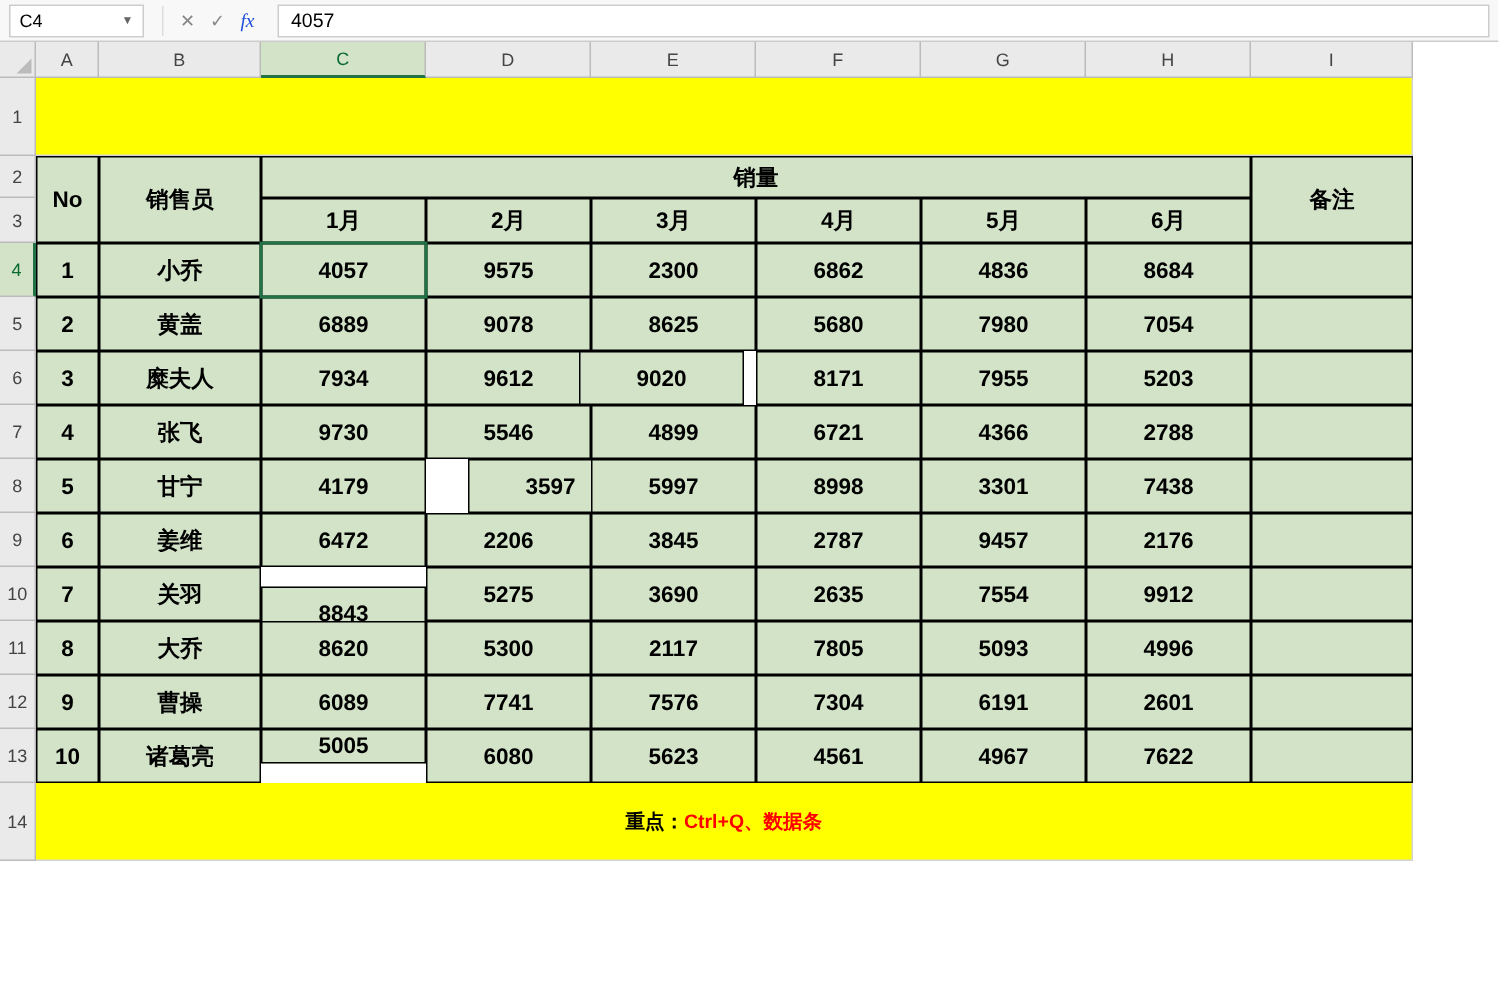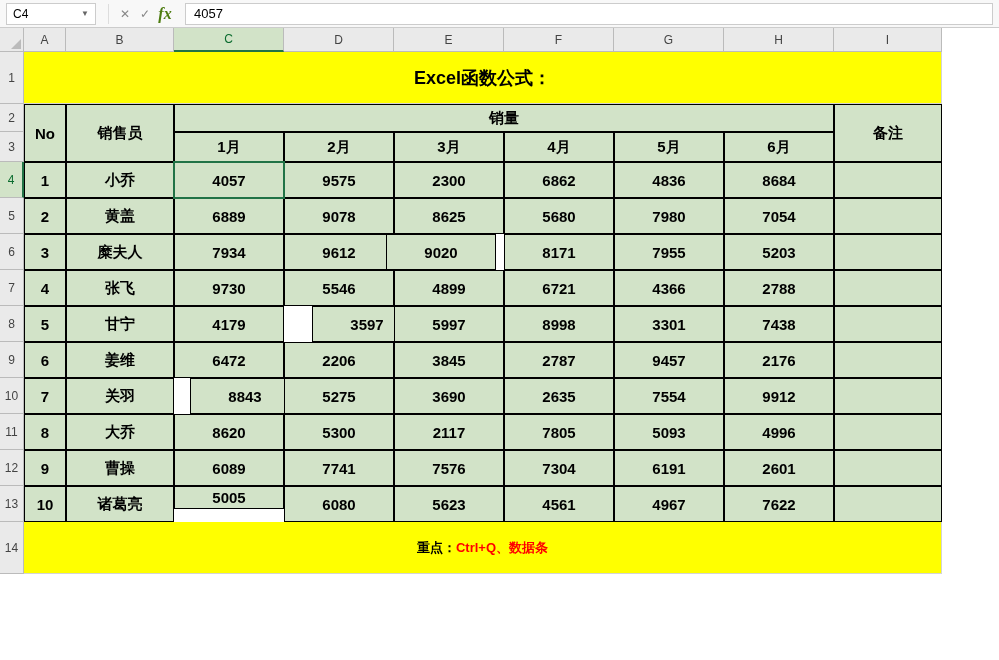--- a/index.html
+++ b/index.html
@@ -3,21 +3,21 @@
 <meta charset="utf-8">
 <style>
 * { box-sizing: border-box; margin: 0; padding: 0; }
 body { font-family: "Microsoft YaHei", Arial, sans-serif; font-size: 12px; background: #fff; overflow: hidden; width: 999px; height: 660px; }
 
 .formula-bar { display: flex; align-items: center; height: 28px; border-bottom: 1px solid #ccc; background: #f8f8f8; }
 .name-box { width: 90px; height: 22px; border: 1px solid #ccc; background: #fff; margin: 0 6px; display: flex; align-items: center; padding: 0 6px; font-size: 12px; }
 .name-box-arrow { font-size: 8px; color: #666; margin-left: auto; }
 .fb-sep { width: 1px; height: 20px; background: #ddd; margin: 0 6px; }
 .fb-btn { width: 20px; height: 20px; display: flex; align-items: center; justify-content: center; color: #888; font-size: 12px; }
-.fb-fx { font-style: italic; font-family: "Times New Roman", serif; color: #4d7c0f; font-size: 16px; font-weight: bold; }
+.fb-fx { font-style: italic; font-family: "Times New Roman", serif; color: #1d4ed8; font-size: 13px; }
 .formula-input { flex: 1; height: 22px; border: 1px solid #ccc; background: #fff; margin: 0 6px 0 10px; padding: 0 8px; display: flex; align-items: center; font-size: 13px; }
 
 .grid-area { display: flex; height: calc(100% - 28px); }
 .corner { width: 24px; height: 24px; border-right: 1px solid #bbb; border-bottom: 1px solid #bbb; background: #eaeaea; position: relative; }
 .corner::after { content: ""; position: absolute; right: 2px; bottom: 2px; width: 0; height: 0; border-left: 10px solid transparent; border-bottom: 10px solid #bbb; }
 
 .col-headers { display: flex; height: 24px; }
 .col-h { height: 24px; border-right: 1px solid #bbb; border-bottom: 1px solid #bbb; background: #eaeaea; display: flex; align-items: center; justify-content: center; color: #444; font-size: 12px; }
 .col-h.sel { background: #d2e3c8; color: #0a6b2e; border-bottom: 2px solid #217346; }
 
@@ -85,21 +85,20 @@
         <div class="col-h sel" style="width: 110px;">C</div>
         <div class="col-h" style="width: 110px;">D</div>
         <div class="col-h" style="width: 110px;">E</div>
         <div class="col-h" style="width: 110px;">F</div>
         <div class="col-h" style="width: 110px;">G</div>
         <div class="col-h" style="width: 110px;">H</div>
         <div class="col-h" style="width: 108px;">I</div>
       </div>
     <div class="sheet" id="sheet">
         <div class="cell title-cell" style="left: 0px; top: 0px; width: 918px; height: 52px;">
-          <span class="title-part">Excel函数公式：</span>
         </div>
         <div class="cell green-cell" style="left: 0px; top: 52px; width: 42px; height: 58px;">No</div>
         <div class="cell green-cell" style="left: 42px; top: 52px; width: 108px; height: 58px;">销售员</div>
         <div class="cell green-cell" style="left: 150px; top: 52px; width: 660px; height: 28px;">销量</div>
         <div class="cell green-cell" style="left: 810px; top: 52px; width: 108px; height: 58px;">备注</div>
         <div class="cell green-cell" style="left: 150px; top: 80px; width: 110px; height: 30px;">1月</div>
         <div class="cell green-cell" style="left: 260px; top: 80px; width: 110px; height: 30px;">2月</div>
         <div class="cell green-cell" style="left: 370px; top: 80px; width: 110px; height: 30px;">3月</div>
         <div class="cell green-cell" style="left: 480px; top: 80px; width: 110px; height: 30px;">4月</div>
         <div class="cell green-cell" style="left: 590px; top: 80px; width: 110px; height: 30px;">5月</div>
@@ -153,21 +152,21 @@
         <div class="cell data-cell" style="left: 42px; top: 290px; width: 108px; height: 36px;">姜维</div>
         <div class="cell data-cell" style="left: 150px; top: 290px; width: 110px; height: 36px;">6472</div>
         <div class="cell data-cell" style="left: 260px; top: 290px; width: 110px; height: 36px;">2206</div>
         <div class="cell data-cell" style="left: 370px; top: 290px; width: 110px; height: 36px;">3845</div>
         <div class="cell data-cell" style="left: 480px; top: 290px; width: 110px; height: 36px;">2787</div>
         <div class="cell data-cell" style="left: 590px; top: 290px; width: 110px; height: 36px;">9457</div>
         <div class="cell data-cell" style="left: 700px; top: 290px; width: 110px; height: 36px;">2176</div>
         <div class="cell data-cell" style="left: 810px; top: 290px; width: 108px; height: 36px;"></div>
         <div class="cell data-cell" style="left: 0px; top: 326px; width: 42px; height: 36px;">7</div>
         <div class="cell data-cell" style="left: 42px; top: 326px; width: 108px; height: 36px;">关羽</div>
-        <div class="cell data-cell" style="left: 150px; top: 326px; width: 110px; height: 36px; margin-left: 16px;">8843</div>
+        <div class="cell data-cell" style="left: 150px; top: 339px; width: 110px; height: 36px;">8843</div>
         <div class="cell data-cell" style="left: 260px; top: 326px; width: 110px; height: 36px;">5275</div>
         <div class="cell data-cell" style="left: 370px; top: 326px; width: 110px; height: 36px;">3690</div>
         <div class="cell data-cell" style="left: 480px; top: 326px; width: 110px; height: 36px;">2635</div>
         <div class="cell data-cell" style="left: 590px; top: 326px; width: 110px; height: 36px;">7554</div>
         <div class="cell data-cell" style="left: 700px; top: 326px; width: 110px; height: 36px;">9912</div>
         <div class="cell data-cell" style="left: 810px; top: 326px; width: 108px; height: 36px;"></div>
         <div class="cell data-cell" style="left: 0px; top: 362px; width: 42px; height: 36px;">8</div>
         <div class="cell data-cell" style="left: 42px; top: 362px; width: 108px; height: 36px;">大乔</div>
         <div class="cell data-cell" style="left: 150px; top: 362px; width: 110px; height: 36px;">8620</div>
         <div class="cell data-cell" style="left: 260px; top: 362px; width: 110px; height: 36px;">5300</div>

